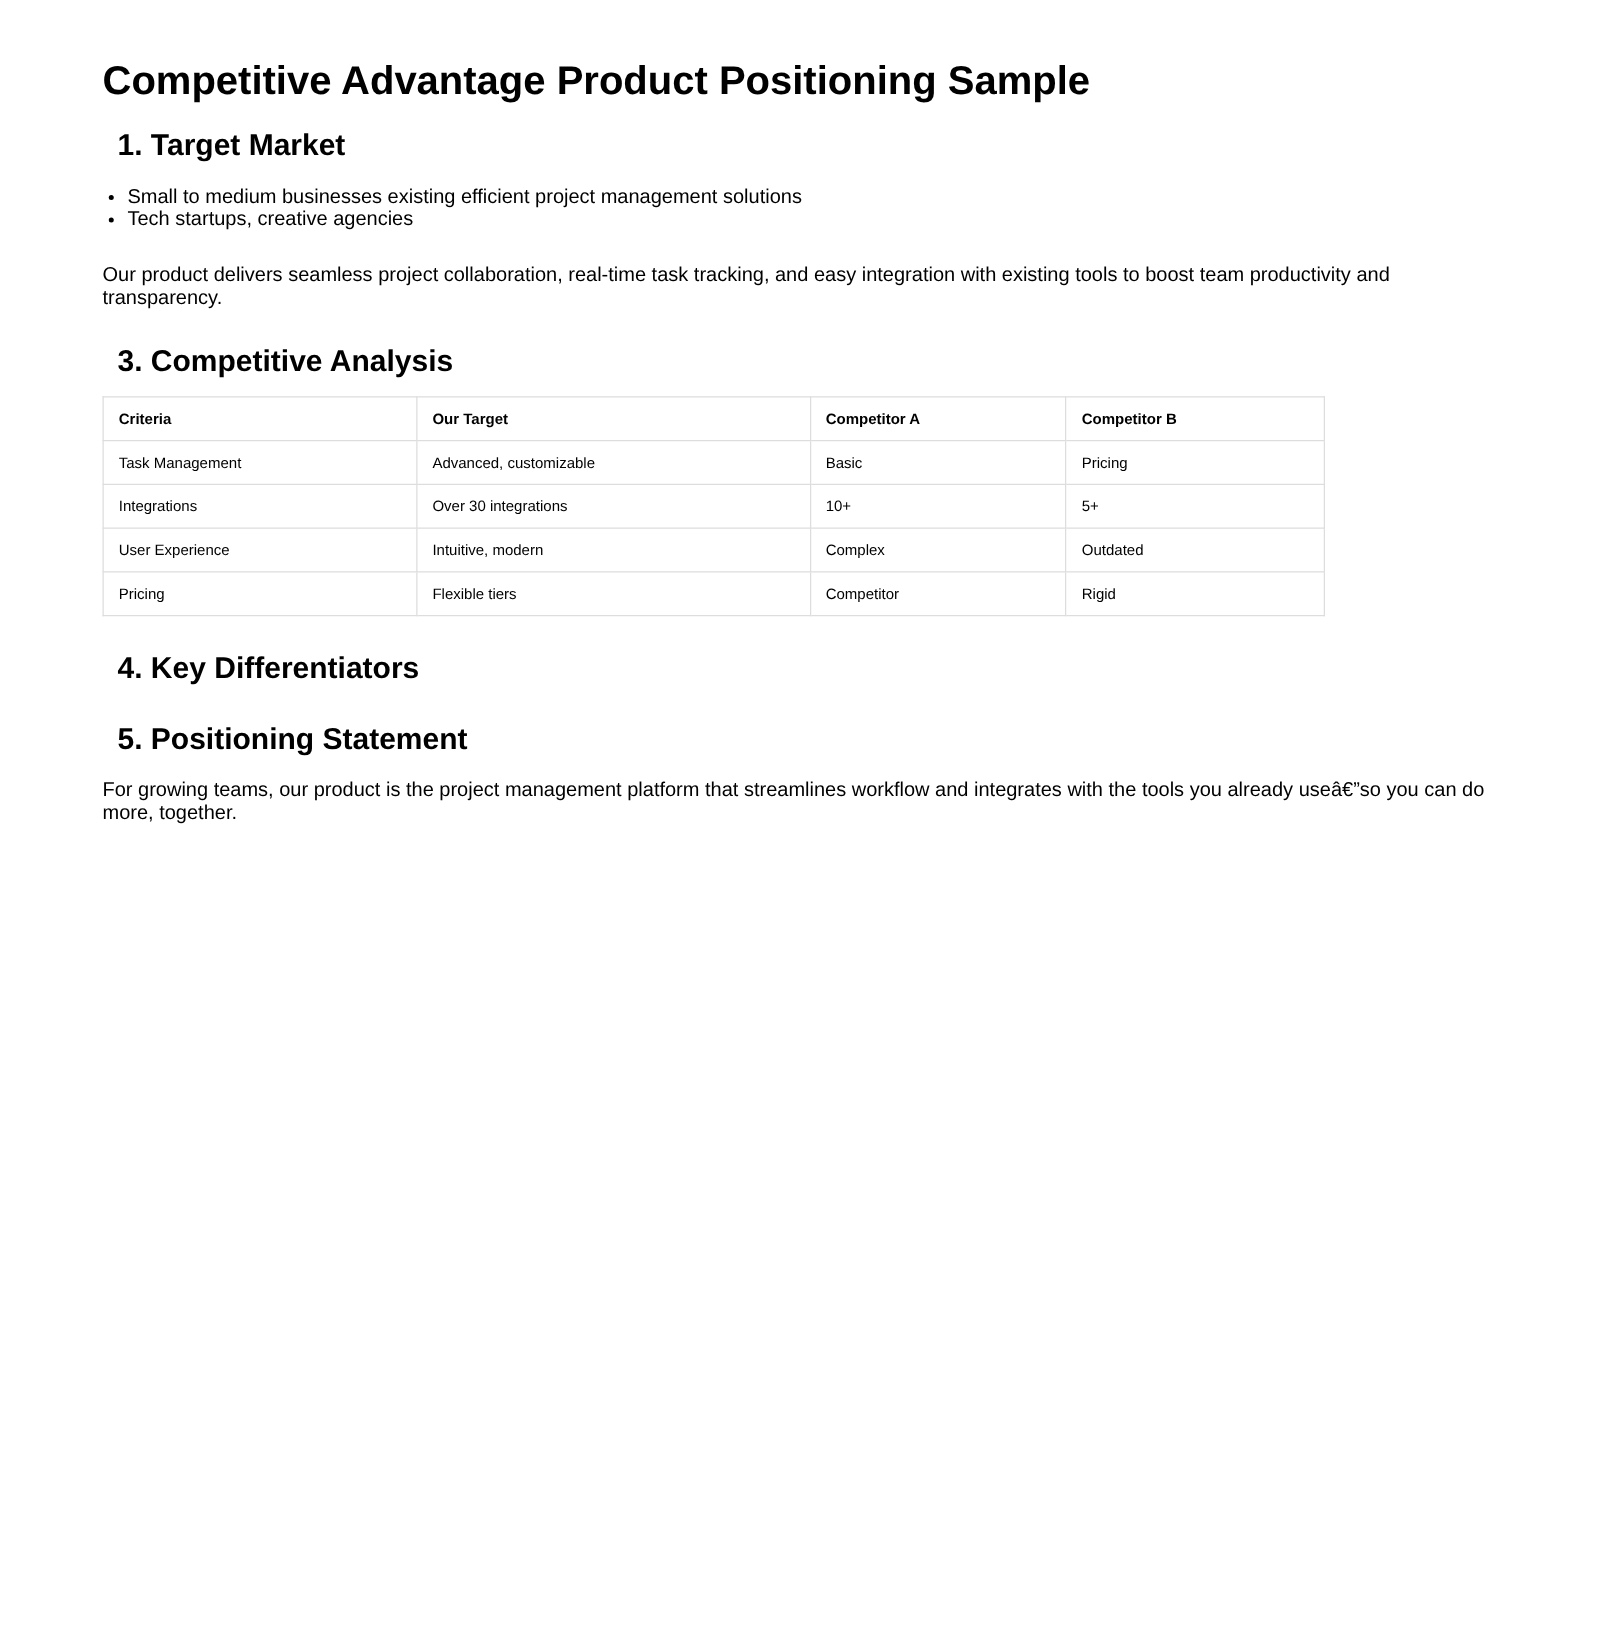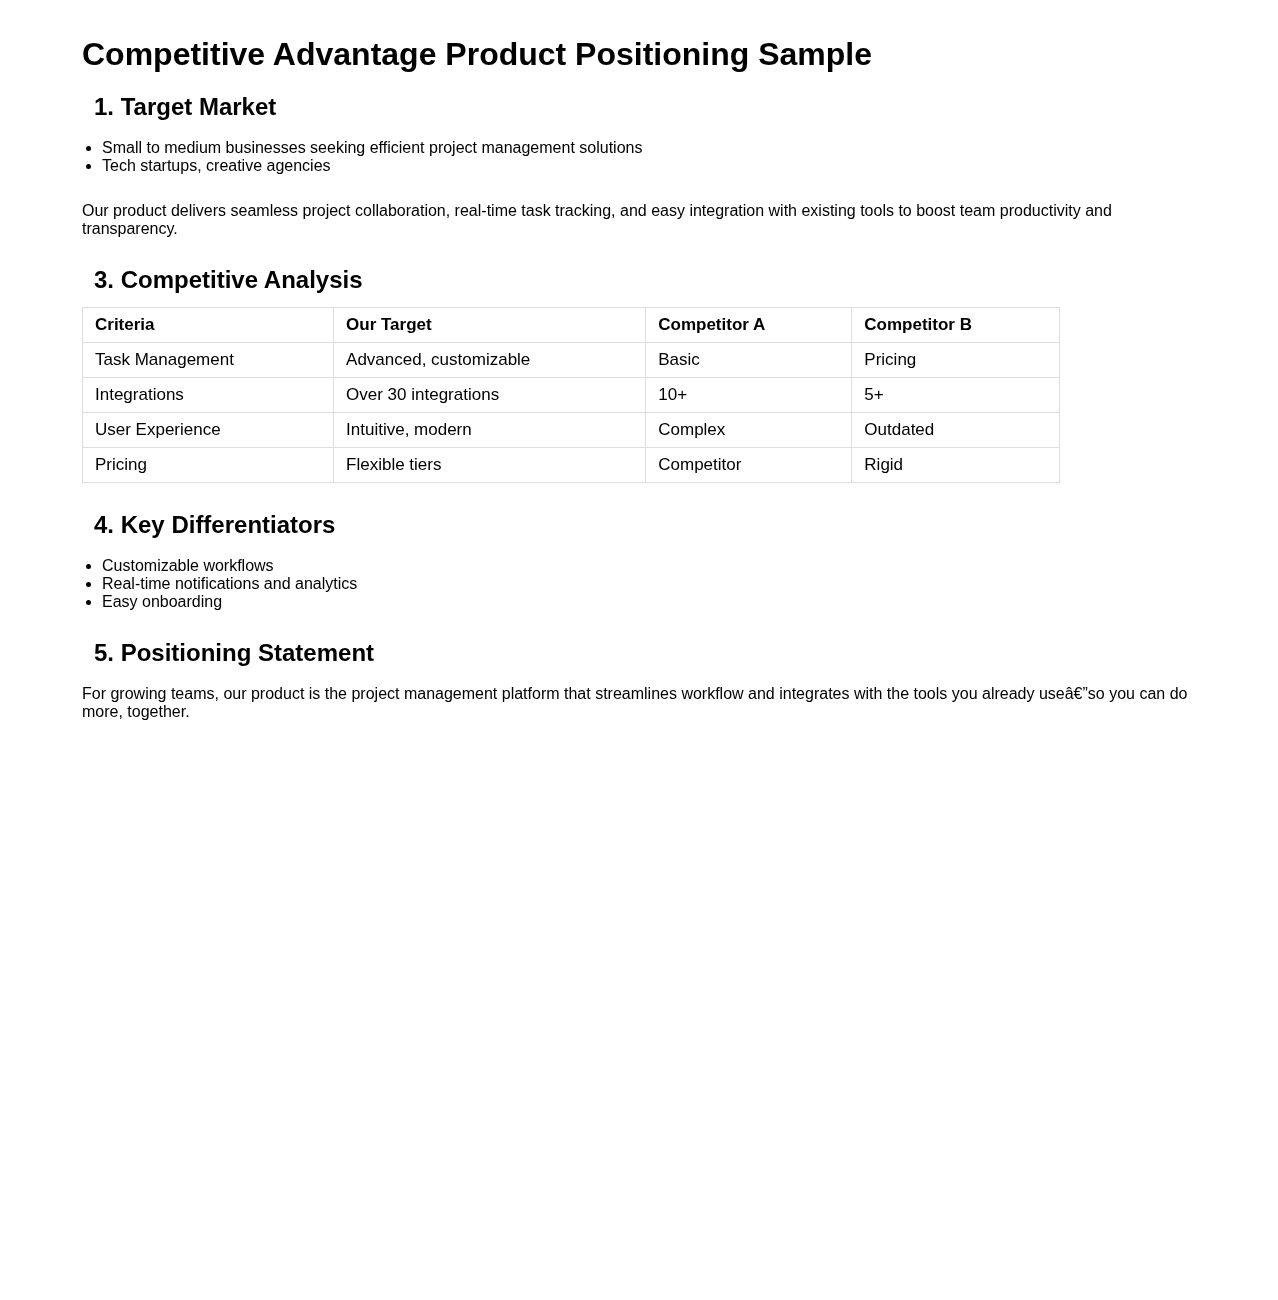--- a/index.html
+++ b/index.html
@@ -2,43 +2,43 @@
 <html><head>
   <meta charset="utf-8">
   <style>
     html, body { margin: 0; padding: 0; background: #ffffff; }
     body {
       font-family: "Liberation Sans", sans-serif;
       color: #000;
       width: 1278px;
       height: 1300px;
     }
-    .doc { padding: 16px 82px 0 82px; }
+    .doc { padding: 26px 82px 0 82px; }
     h1 { font-size: 32px; font-weight: bold; margin: 18px 0 0 0; line-height: 40px; }
     h2 { font-size: 24px; font-weight: bold; margin: 12px; line-height: 30px; }
     .sec1 { margin-top: 18px; }
     .sec { margin-top: 27px; }
     ul { margin: 17px 0 0 0; padding-left: 20px; font-size: 16px; line-height: 18px; }
     li { margin: 0; }
     p { font-size: 16px; line-height: 18px; margin: 17px 0 0 0; }
-    table { border-collapse: collapse; width: 978px; font-size: 17px; }
+    table { border-collapse: collapse; width: 978px; font-size: 12px; }
     th, td { border: 1px solid #dddddd; padding: 0 12px; height: 34px; text-align: left; vertical-align: middle; }
     th { font-weight: bold; }
     col.c1 { width: 286px; } col.c2 { width: 364px; } col.c3 { width: 231px; } col.c4 { width: 233px; }
   </style>
 </head>
 <body>
 
 <div class="doc">
   <h1>Competitive Advantage Product Positioning Sample</h1>
 
   <section class="sec1">
     <h2>1. Target Market</h2>
     <ul>
-      <li>Small to medium businesses seeking efficient project management solutions</li>
+      <li>Small to medium businesses existing efficient project management solutions</li>
       <li>Tech startups, creative agencies</li>
     </ul>
   </section>
 
   <section class="sec">
     <p>Our product delivers seamless project collaboration, real-time task tracking, and easy integration with existing tools to boost team productivity and transparency.</p>
   </section>
 
   <section class="sec">
     <h2>3. Competitive Analysis</h2>
@@ -81,24 +81,19 @@
           <td>Flexible tiers</td>
           <td>Competitor</td>
           <td>Rigid</td>
         </tr>
       </tbody>
     </table>
   </section>
 
   <section class="sec">
     <h2>4. Key Differentiators</h2>
-    <ul>
-      <li>Customizable workflows</li>
-      <li>Real-time notifications and analytics</li>
-      <li>Easy onboarding</li>
-    </ul>
   </section>
 
   <section class="sec">
     <h2>5. Positioning Statement</h2>
     <p>For growing teams, our product is the project management platform that streamlines workflow and integrates with the tools you already useâ€”so you can do more, together.</p>
   </section>
 </div>
 
 </body></html>

